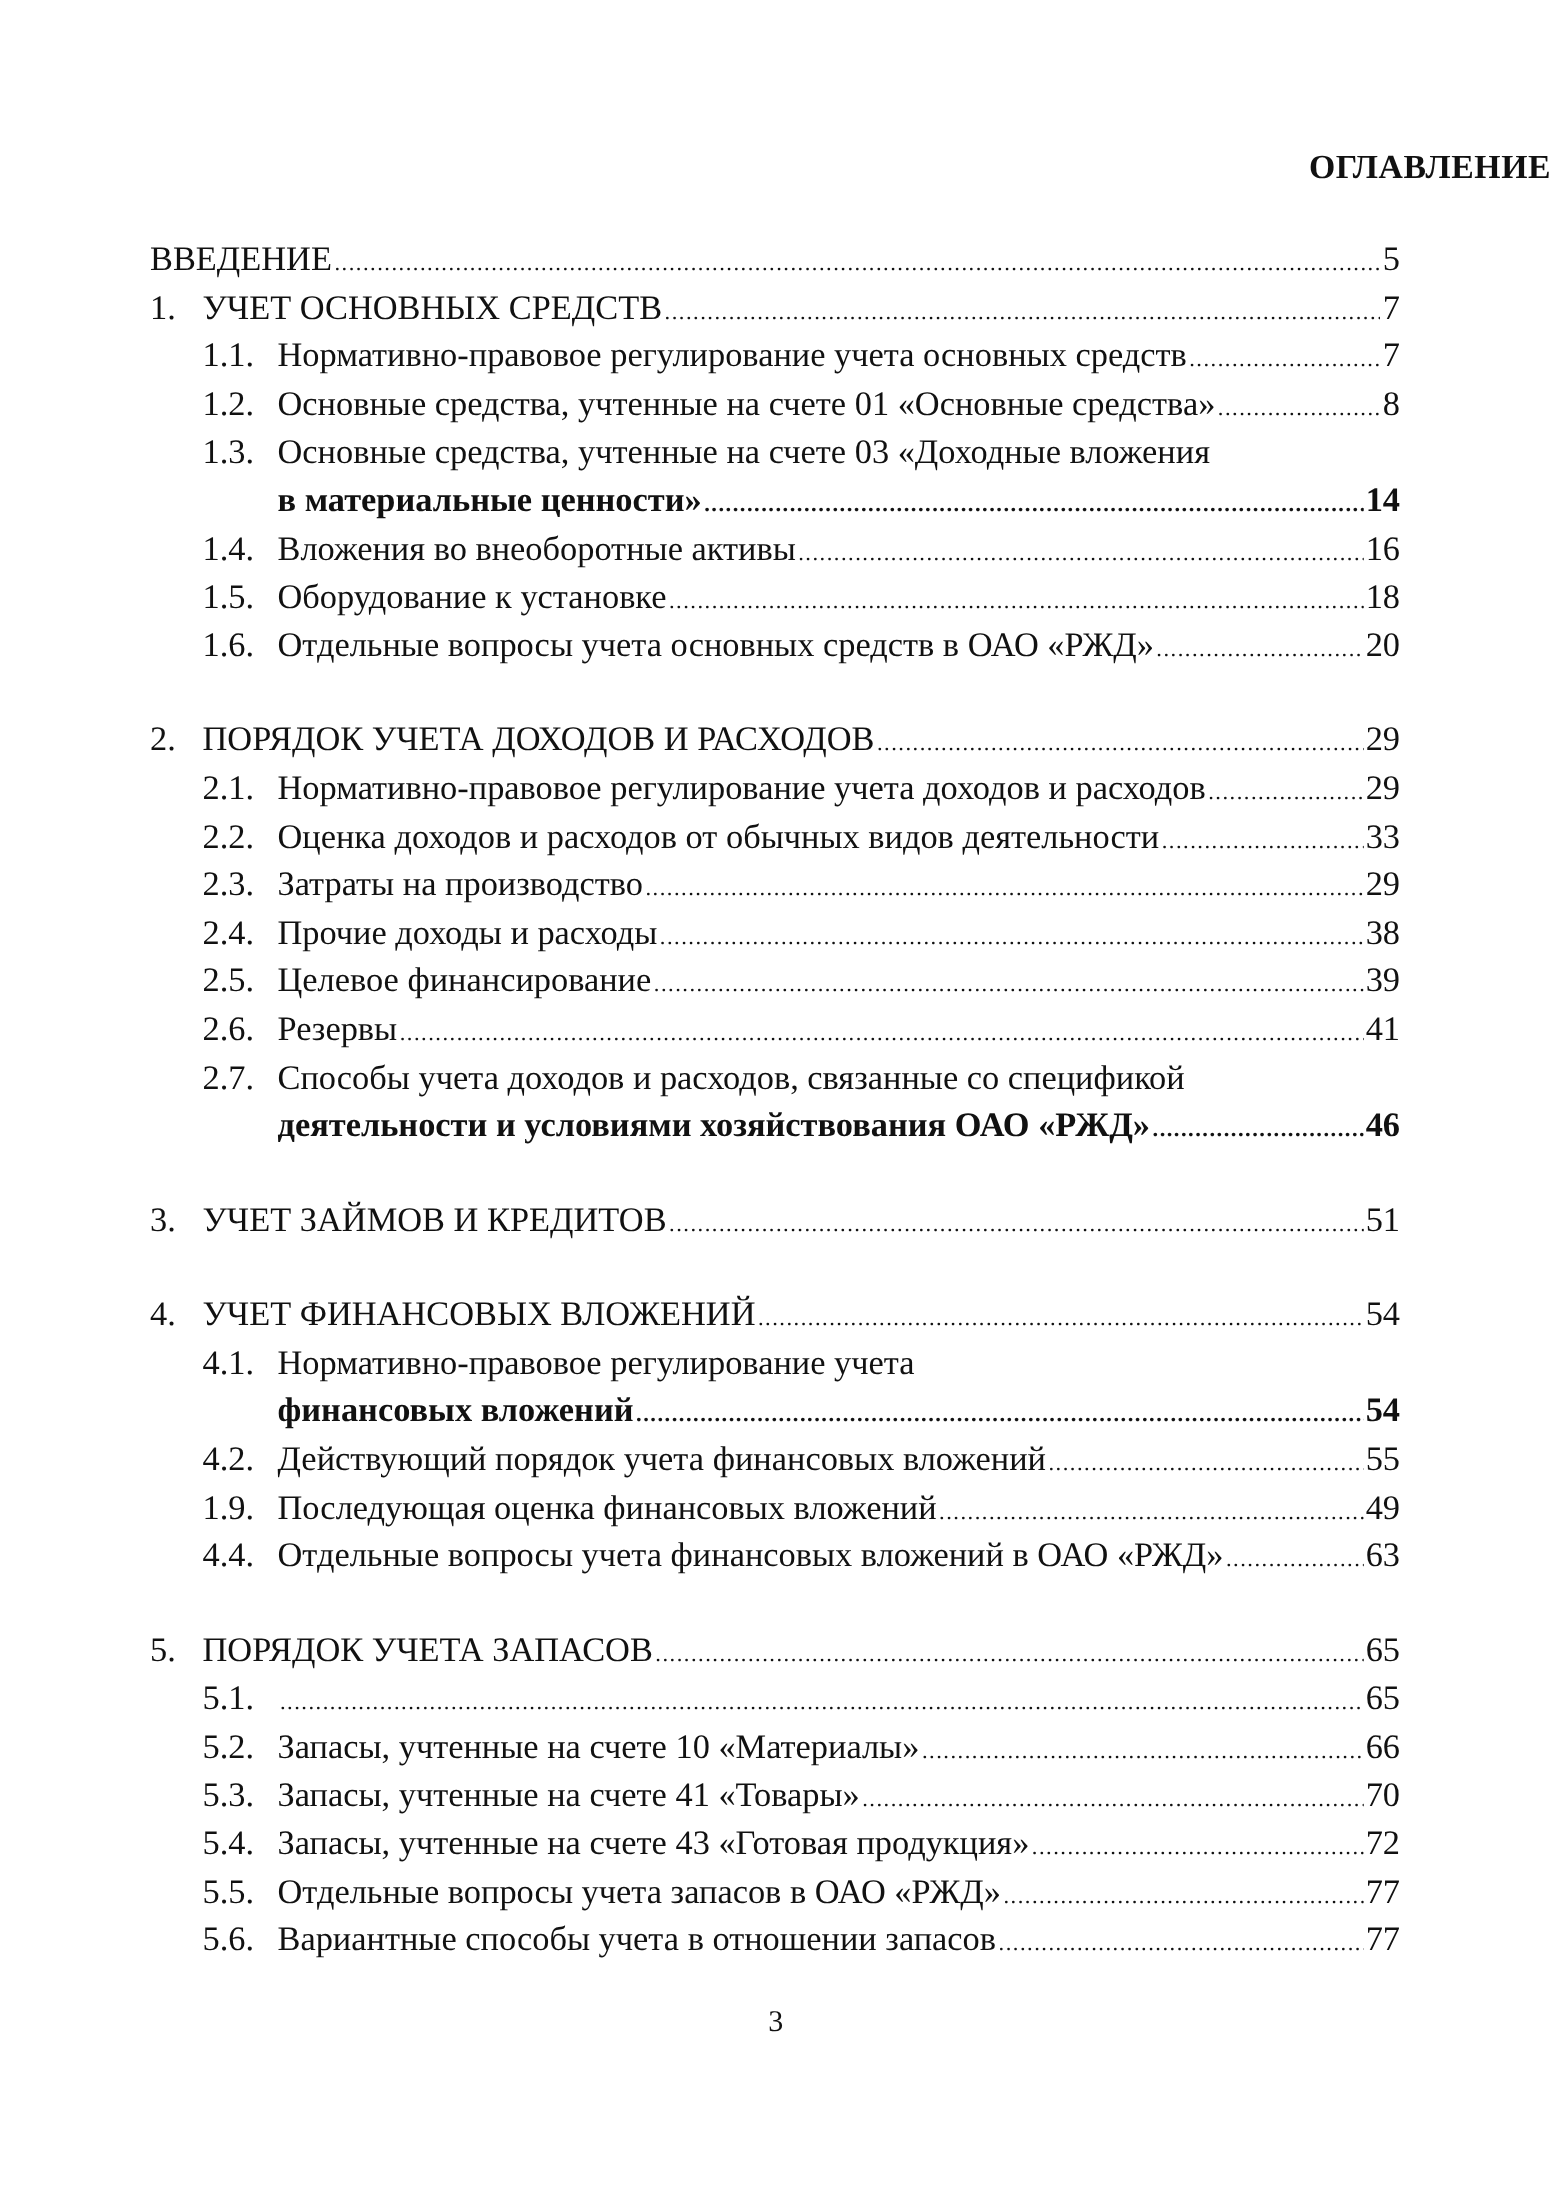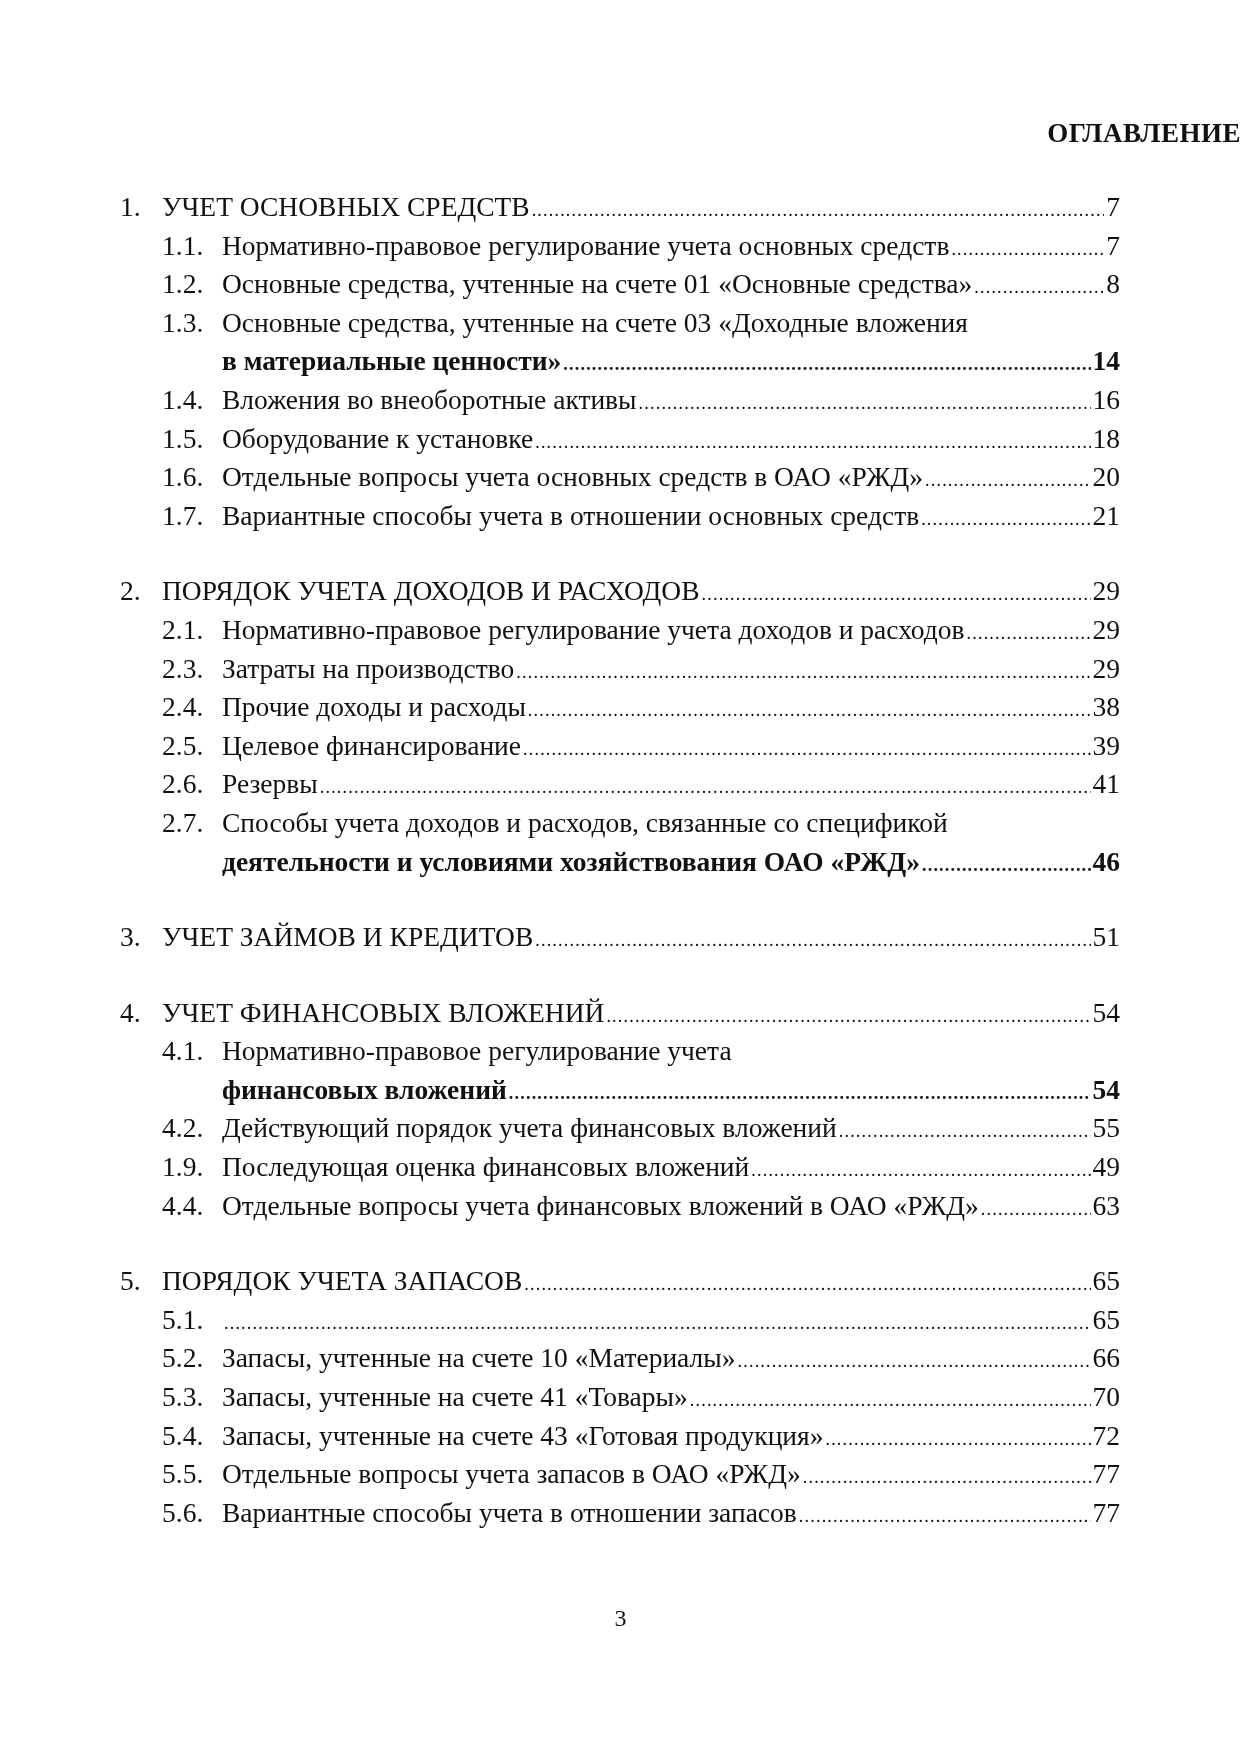--- a/index.html
+++ b/index.html
@@ -38,20 +38,28 @@
     position: absolute; top: 1605px; left: 0; width: 1241px;
     text-align: center; font-size: 24px;
   }
 </style>
 </head>
 <body>
 
 <div class="title">ОГЛАВЛЕНИЕ</div>
 
 <div class="toc" id="toc">
+    <div class="row lvl0">
+      <div class="entry">
+        <span class="num"></span>
+        <span class="text">ВВЕДЕНИЕ</span>
+        <span class="dots"></span>
+        <span class="page">5</span>
+      </div>
+    </div>
     <div class="row lvl1">
       <div class="entry">
         <span class="num">1.</span>
         <span class="text">УЧЕТ ОСНОВНЫХ СРЕДСТВ</span>
         <span class="dots"></span>
         <span class="page">7</span>
       </div>
     </div>
     <div class="row lvl2">
       <div class="entry">
@@ -99,46 +107,46 @@
       </div>
     </div>
     <div class="row lvl2">
       <div class="entry">
         <span class="num">1.6.</span>
         <span class="text">Отдельные вопросы учета основных средств в ОАО «РЖД»</span>
         <span class="dots"></span>
         <span class="page">20</span>
       </div>
     </div>
-    <div class="row lvl2">
-      <div class="entry">
-        <span class="num">1.7.</span>
-        <span class="text">Вариантные способы учета в отношении основных средств</span>
-        <span class="dots"></span>
-        <span class="page">21</span>
-      </div>
-    </div>
     <div class="row lvl1 gap">
       <div class="entry">
         <span class="num">2.</span>
         <span class="text">ПОРЯДОК УЧЕТА ДОХОДОВ И РАСХОДОВ</span>
         <span class="dots"></span>
         <span class="page">29</span>
       </div>
     </div>
     <div class="row lvl2">
       <div class="entry">
         <span class="num">2.1.</span>
         <span class="text">Нормативно-правовое регулирование учета доходов и расходов</span>
         <span class="dots"></span>
         <span class="page">29</span>
       </div>
     </div>
     <div class="row lvl2">
       <div class="entry">
+        <span class="num">2.2.</span>
+        <span class="text">Оценка доходов и расходов от обычных видов деятельности</span>
+        <span class="dots"></span>
+        <span class="page">33</span>
+      </div>
+    </div>
+    <div class="row lvl2">
+      <div class="entry">
         <span class="num">2.3.</span>
         <span class="text">Затраты на производство</span>
         <span class="dots"></span>
         <span class="page">29</span>
       </div>
     </div>
     <div class="row lvl2">
       <div class="entry">
         <span class="num">2.4.</span>
         <span class="text">Прочие доходы и расходы</span>

